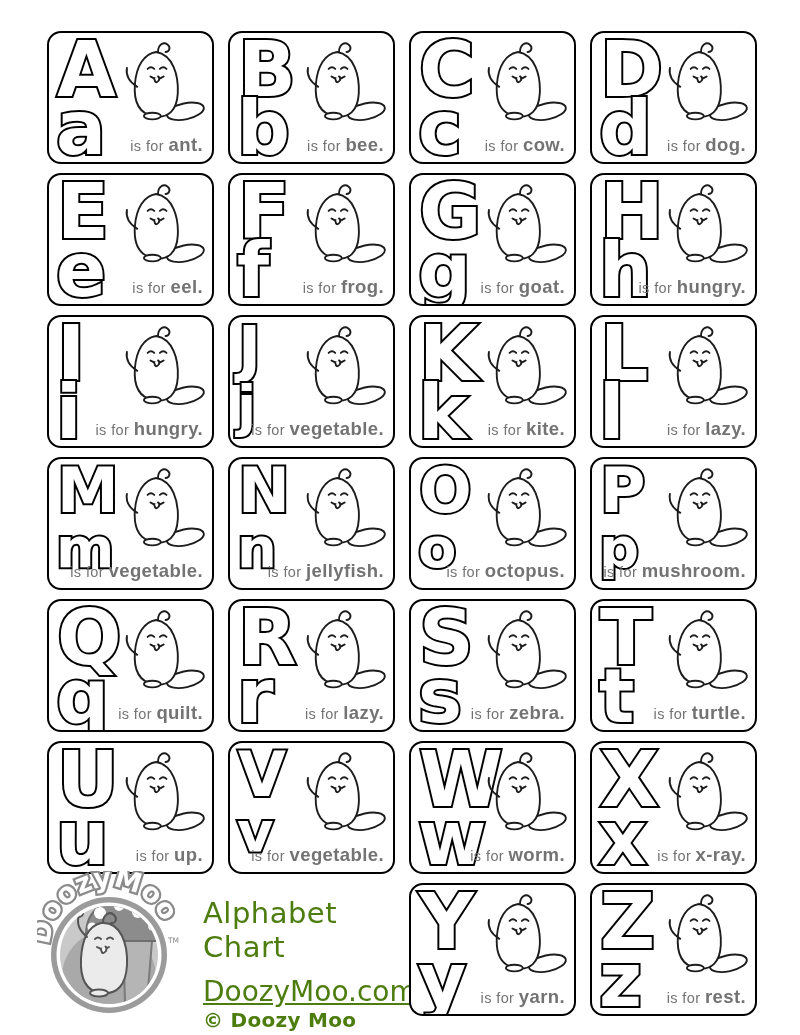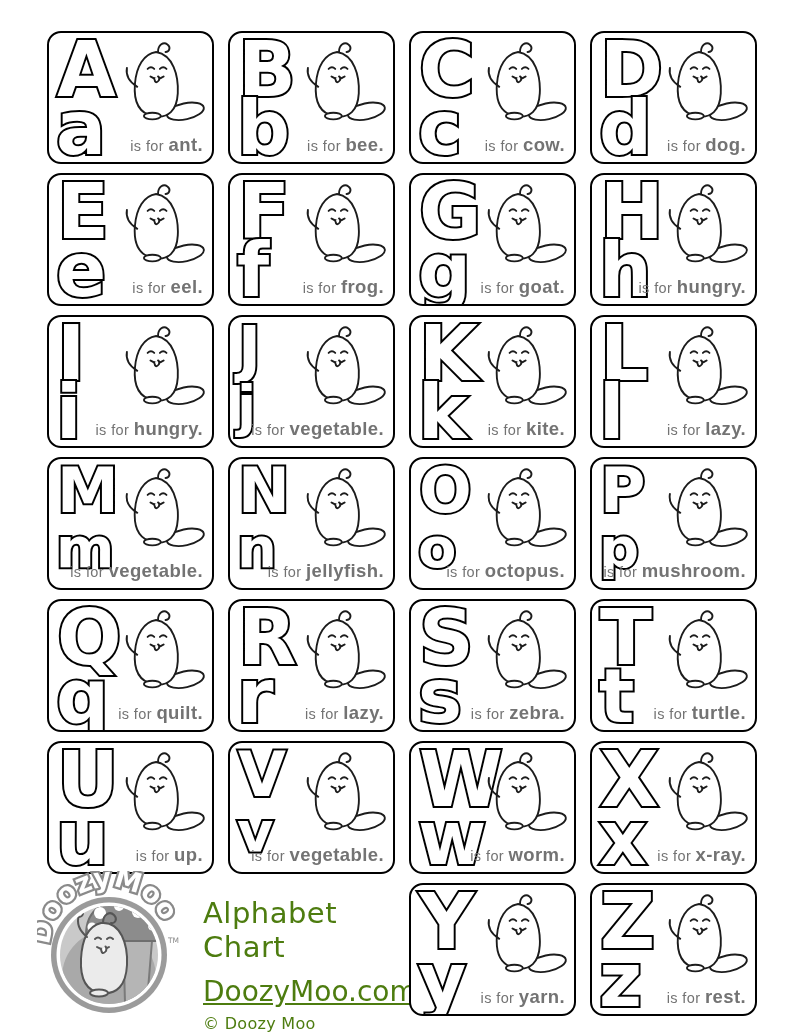--- a/index.html
+++ b/index.html
@@ -29,21 +29,21 @@
   .caption{
     position:absolute;bottom:6px;left:6px;right:9px;text-align:right;
     font-size:14.5px;letter-spacing:0.4px;color:#737373;white-space:nowrap;
   }
   .caption .word{font-weight:bold;font-size:18.5px;}
   .footer-cell{position:relative;grid-column:span 2;}
   .logo-badge{position:absolute;left:-10px;top:-12px;width:150px;height:150px;}
   .footer-text{position:absolute;left:156px;top:13px;color:#4d7c0f;}
   .f-title{font-size:29px;letter-spacing:0.5px;font-family:"DejaVu Sans",sans-serif;}
   .f-site{font-size:28px;margin-top:11px;font-family:"DejaVu Sans",sans-serif;text-decoration:underline;}
-  .f-copy{font-size:16px;margin-top:6px;letter-spacing:0.3px;font-family:"DejaVu Sans",sans-serif;}
+  .f-copy{font-size:20px;letter-spacing:0.3px;font-family:"DejaVu Sans",sans-serif;font-weight:bold;}
 </style>
 </head>
 <body>
 
 <div class="page">
   <div class="grid" id="grid">
   <div class="card">
     <div class="bubble upper">A</div>
     <div class="bubble lower">a</div>
     <svg class="illu" viewBox="0 0 104 94">

